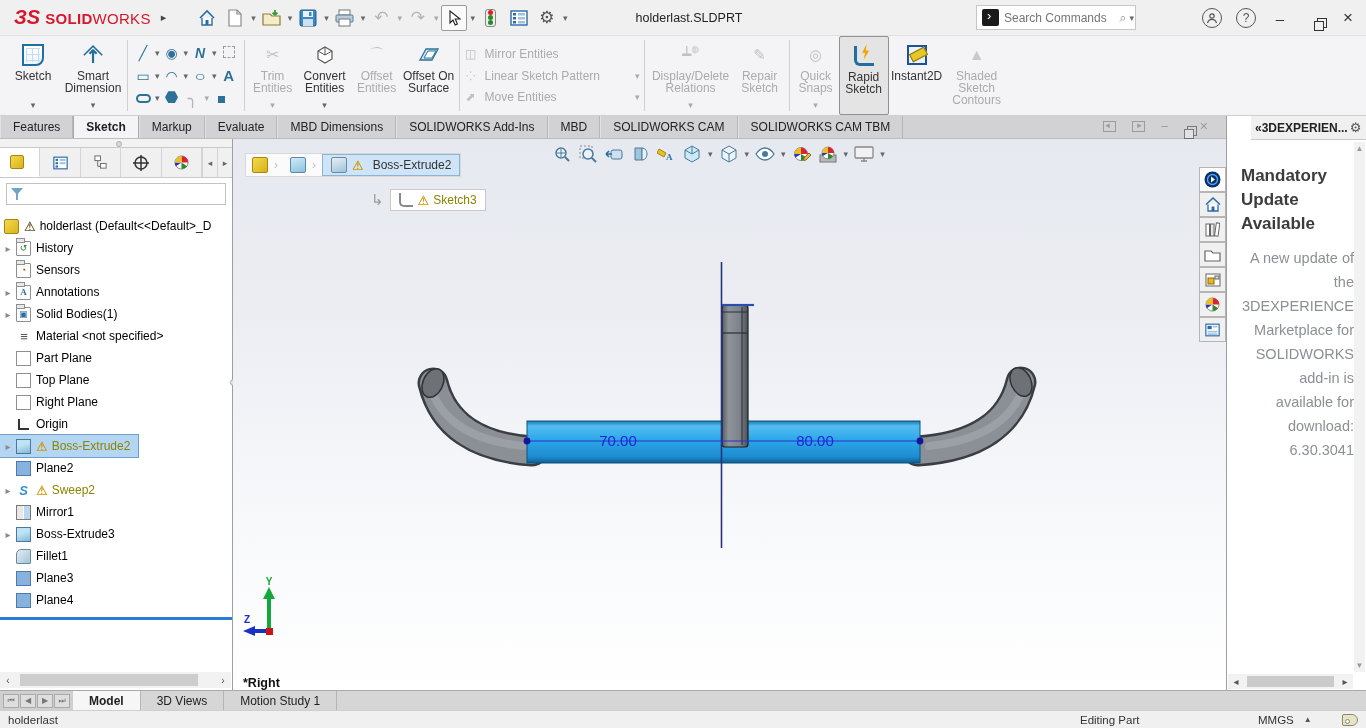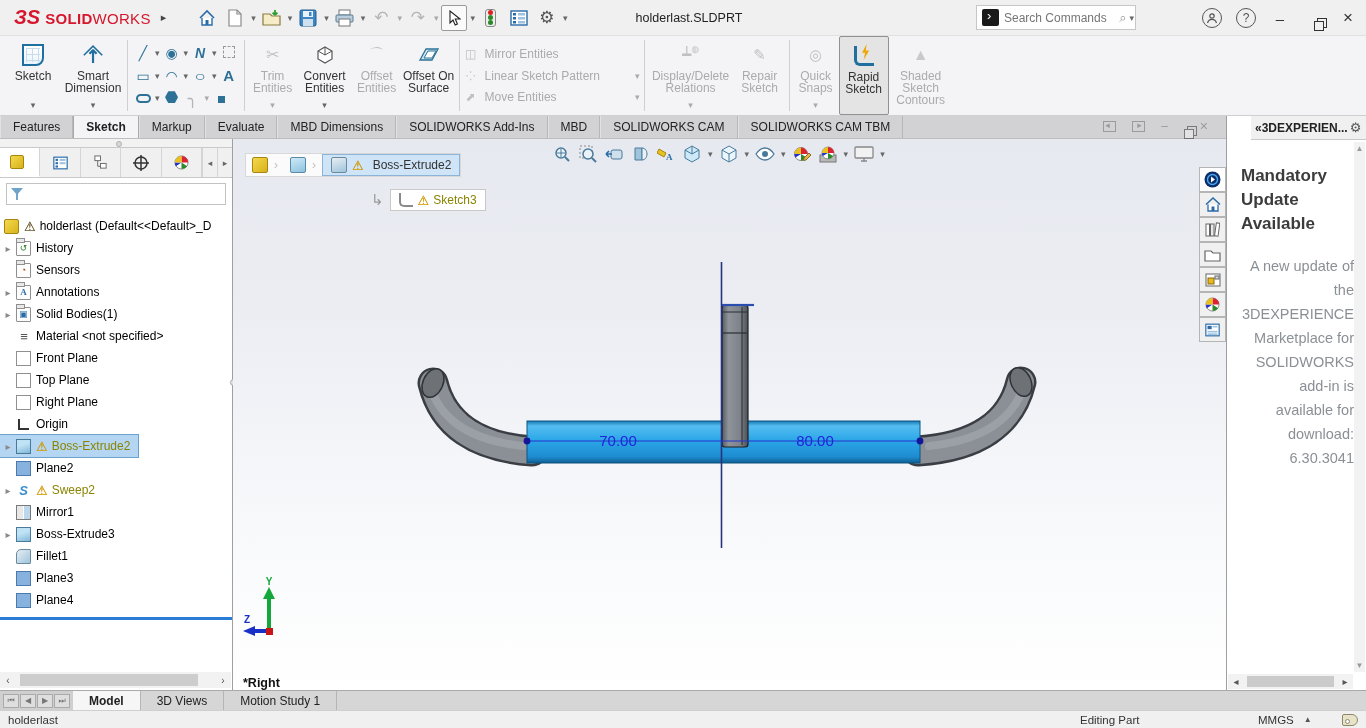--- a/index.html
+++ b/index.html
@@ -131,21 +131,21 @@
   .hico { width:22px; height:22px; display:flex; align-items:center; justify-content:center; }
   .viewlabel { position:absolute; left:10px; top:537px; font-weight:bold; color:#111; font-size:12.5px; }
   .dimtext { font-size:15px; fill:#2222dd; font-family:"Liberation Sans",sans-serif; }
 
   
   .taskpane { position:absolute; left:1226px; top:116px; width:140px; height:574px; background:#fff; border-left:1px solid #9f9fa3;padding-left:24px; }
   .tp-head { height:24px; background:#f0f0f0; border-bottom:1px solid #c9c9c9; display:flex; align-items:center; padding:0 4px; font-weight:bold; color:#222; font-size:12px; white-space:nowrap; overflow:hidden; }
   .tp-head .gear { margin-left:2px; color:#555; font-size:13px; font-weight:normal; }
   .tp-pin { width:12px; height:12px; background:#3a3a3a; clip-path:polygon(50% 0,80% 30%,60% 50%,95% 85%,85% 95%,50% 60%,30% 80%,20% 70%,0 100%,30% 50%); margin-left:4px; flex:none; }
   .tp-body { position:absolute; left:2px; top:26px; right:12px; bottom:18px; overflow:hidden; padding:22px 0 0 12px; }
-  .tp-body h2 { font-size:17px; line-height:24px; color:#3c3c3c; font-weight:bold; margin-bottom:18px; }
+  .tp-body h2 { font-size:17px; line-height:24px; color:#3c3c3c; font-weight:bold; margin-bottom:10px; }
   .tp-body p { font-size:14.5px; line-height:24px; color:#8b9096; margin-bottom:16px;text-align:right; }
   .tp-vscroll { position:absolute; right:1px; top:26px; width:11px; bottom:18px; background:#f2f2f2; }
   .tp-vscroll .a { position:absolute; left:0; width:11px; text-align:center; color:#999; font-size:8px; }
   .tp-hscroll { position:absolute; left:1px; right:13px; bottom:1px; height:15px; background:#f2f2f2; display:flex; align-items:center; }
   .tp-hthumb { height:11px; background:#cbcbcb; flex:1; margin:0 3px; }
   .vstrip { position:absolute; left:1199px; top:167px; width:27px; }
   .vtab { width:27px; height:25px; background:#f0f0f0; border:1px solid #b5b5b5; display:flex; align-items:center; justify-content:center; }
   .vtab.active { background:#fff; }
 
   
@@ -378,20 +378,26 @@
       <span class="ric" style="color:#c0c0c0;font-size:15px">◎</span>
       <span>Quick Snaps</span>
       <span class="caret cdn dim">▾</span>
     </div>
     <div class="rbig active" style="width:50px">
       <span class="ric" style="position:relative">
           <span class="corner-ico"></span>
           <span class="bolt" style="position:absolute;left:7px;top:1px"></span>
         </span>
       <span>Rapid Sketch</span>
+    </div>
+    <div class="rbig" style="width:56px">
+      <span class="ric">
+          <span class="i2d"></span>
+        </span>
+      <span>Instant2D</span>
     </div>
     <div class="rbig dis" style="width:64px">
       <span class="ric">
           <span class="shade-ico">▲</span>
         </span>
       <span>Shaded Sketch Contours</span>
     </div>
   </div>
 
   <div class="tabrow">
@@ -495,21 +501,21 @@
         <span class="tlabel">Solid Bodies(1)</span>
       </div>
       <div class="trow">
         <span class="exp"></span>
         <span class="ti i-mat">≡</span>
         <span class="tlabel">Material &lt;not specified&gt;</span>
       </div>
       <div class="trow">
         <span class="exp"></span>
           <span class="ti i-plane"></span>
-        <span class="tlabel">Front Plane</span>
+        <span class="tlabel">Part Plane</span>
       </div>
       <div class="trow">
         <span class="exp"></span>
           <span class="ti i-plane"></span>
         <span class="tlabel">Top Plane</span>
       </div>
       <div class="trow">
         <span class="exp"></span>
           <span class="ti i-plane"></span>
         <span class="tlabel">Right Plane</span>

